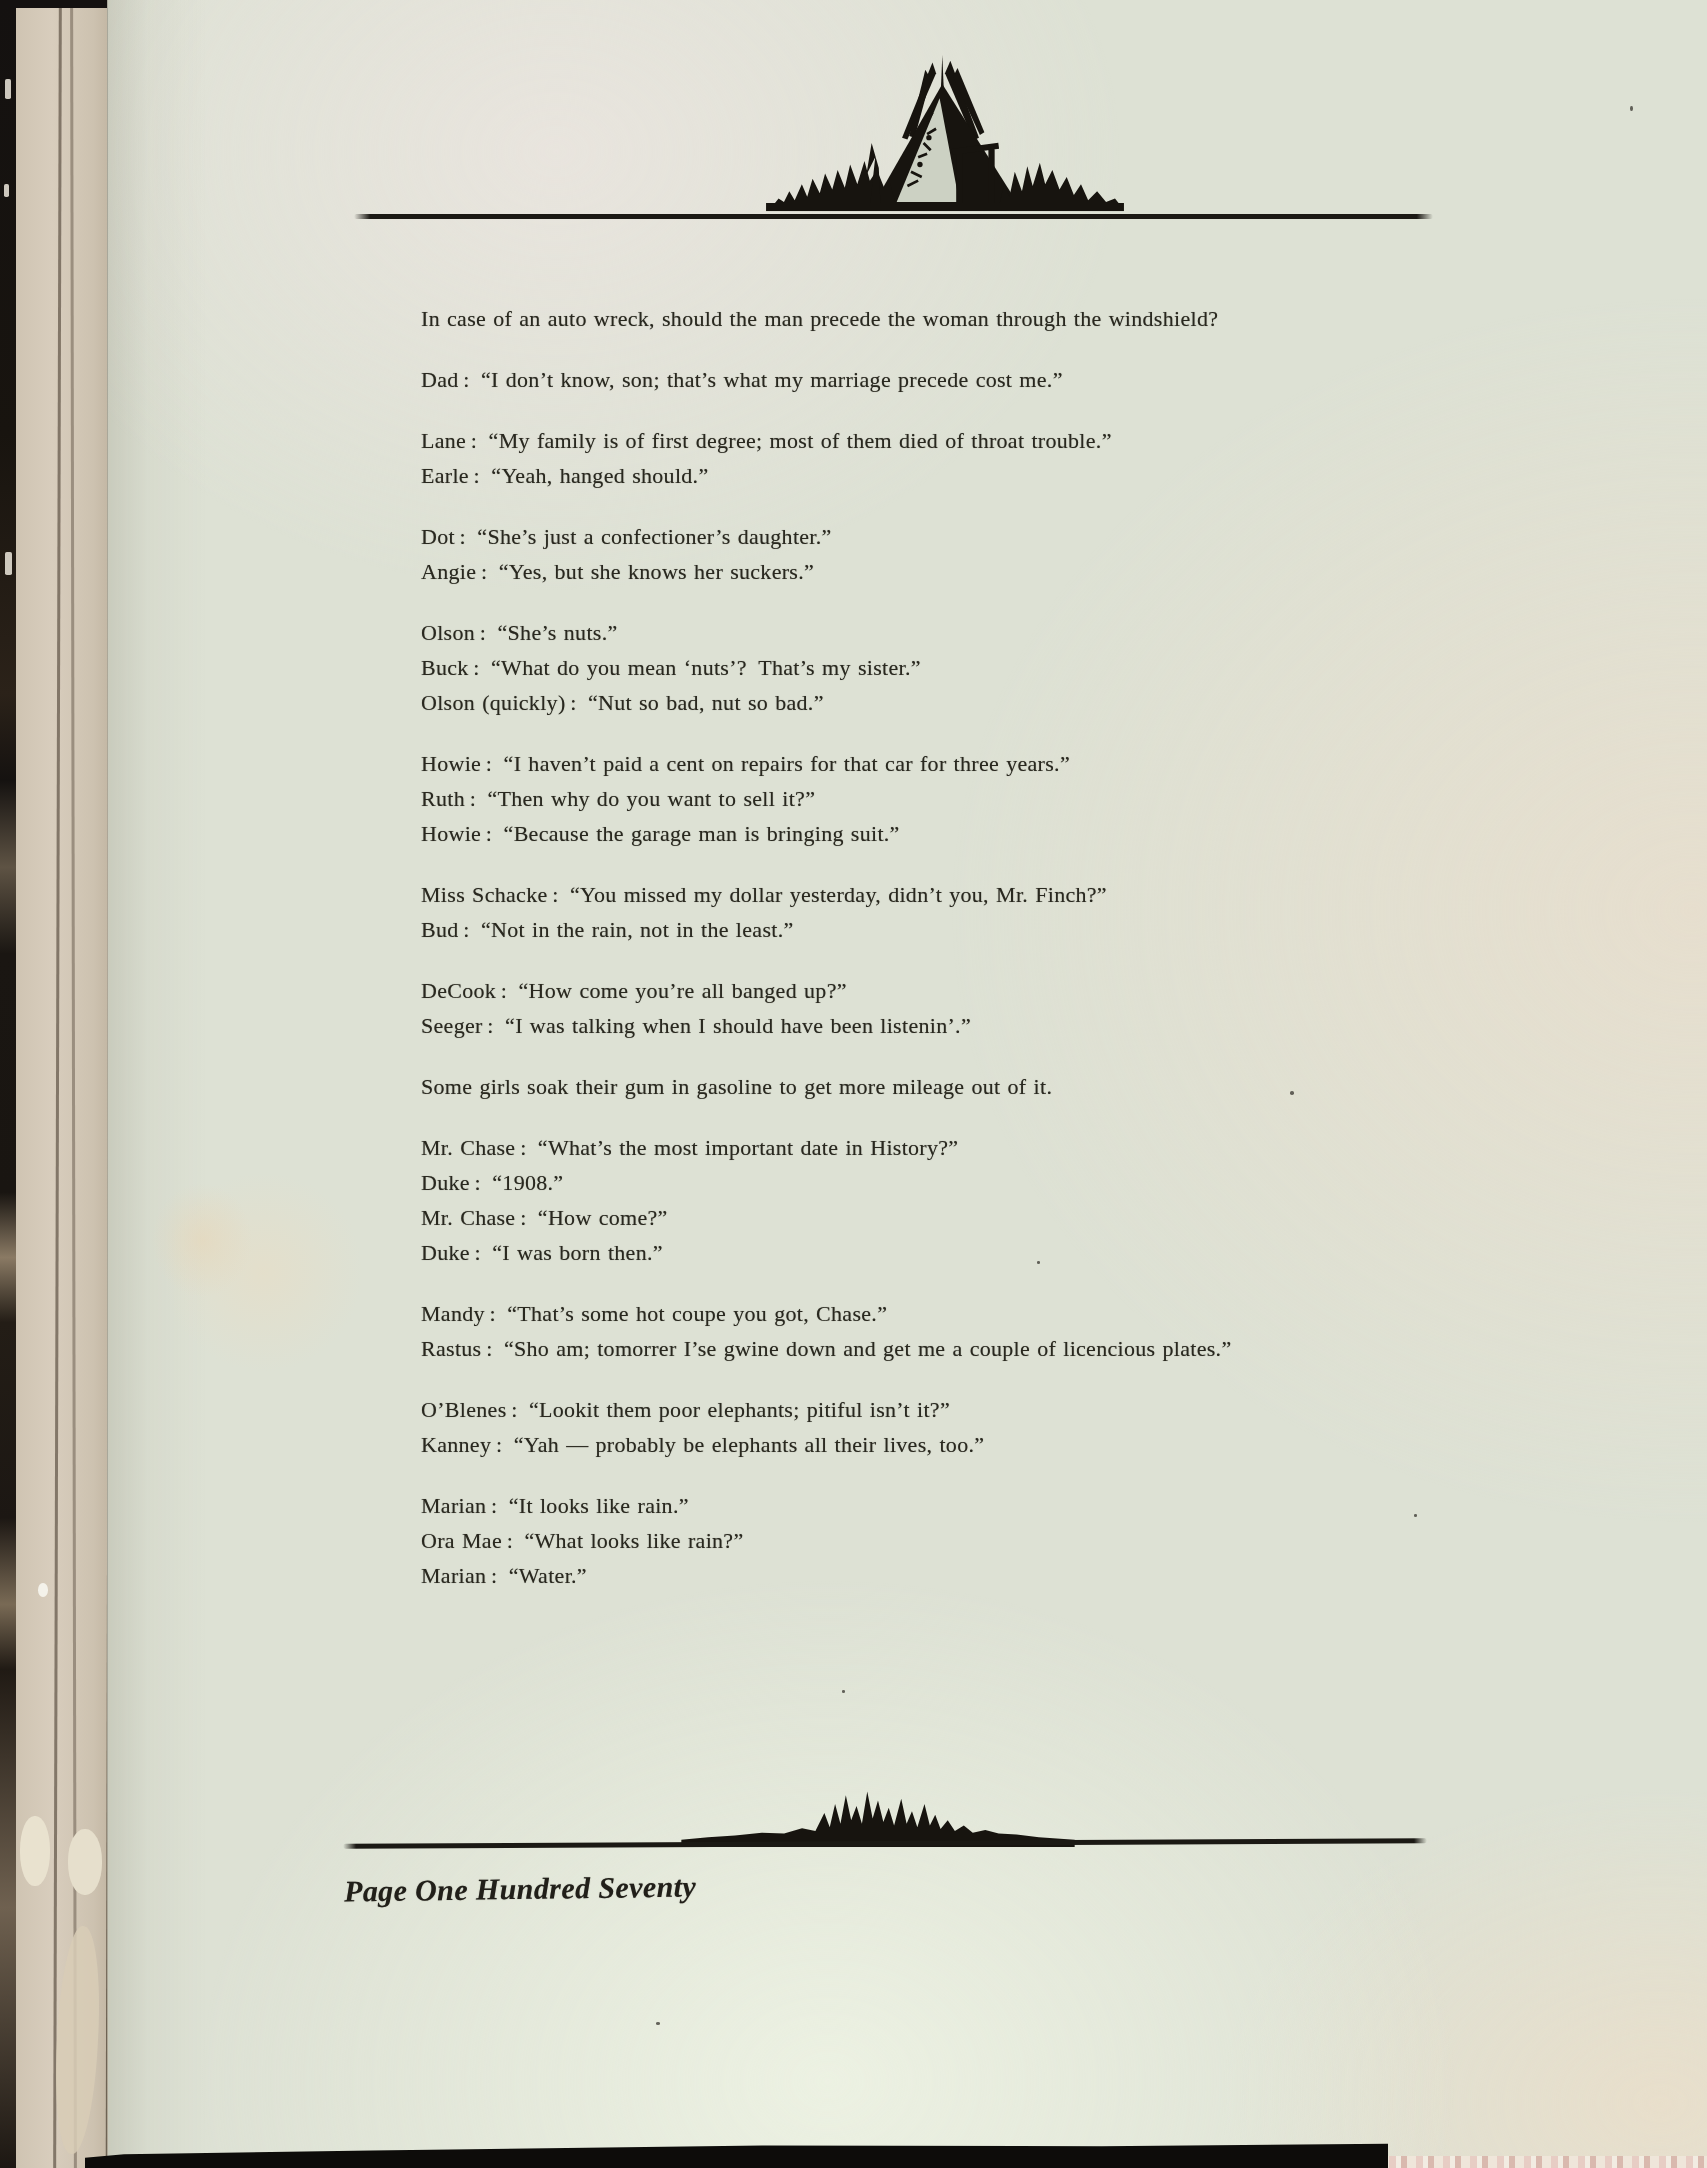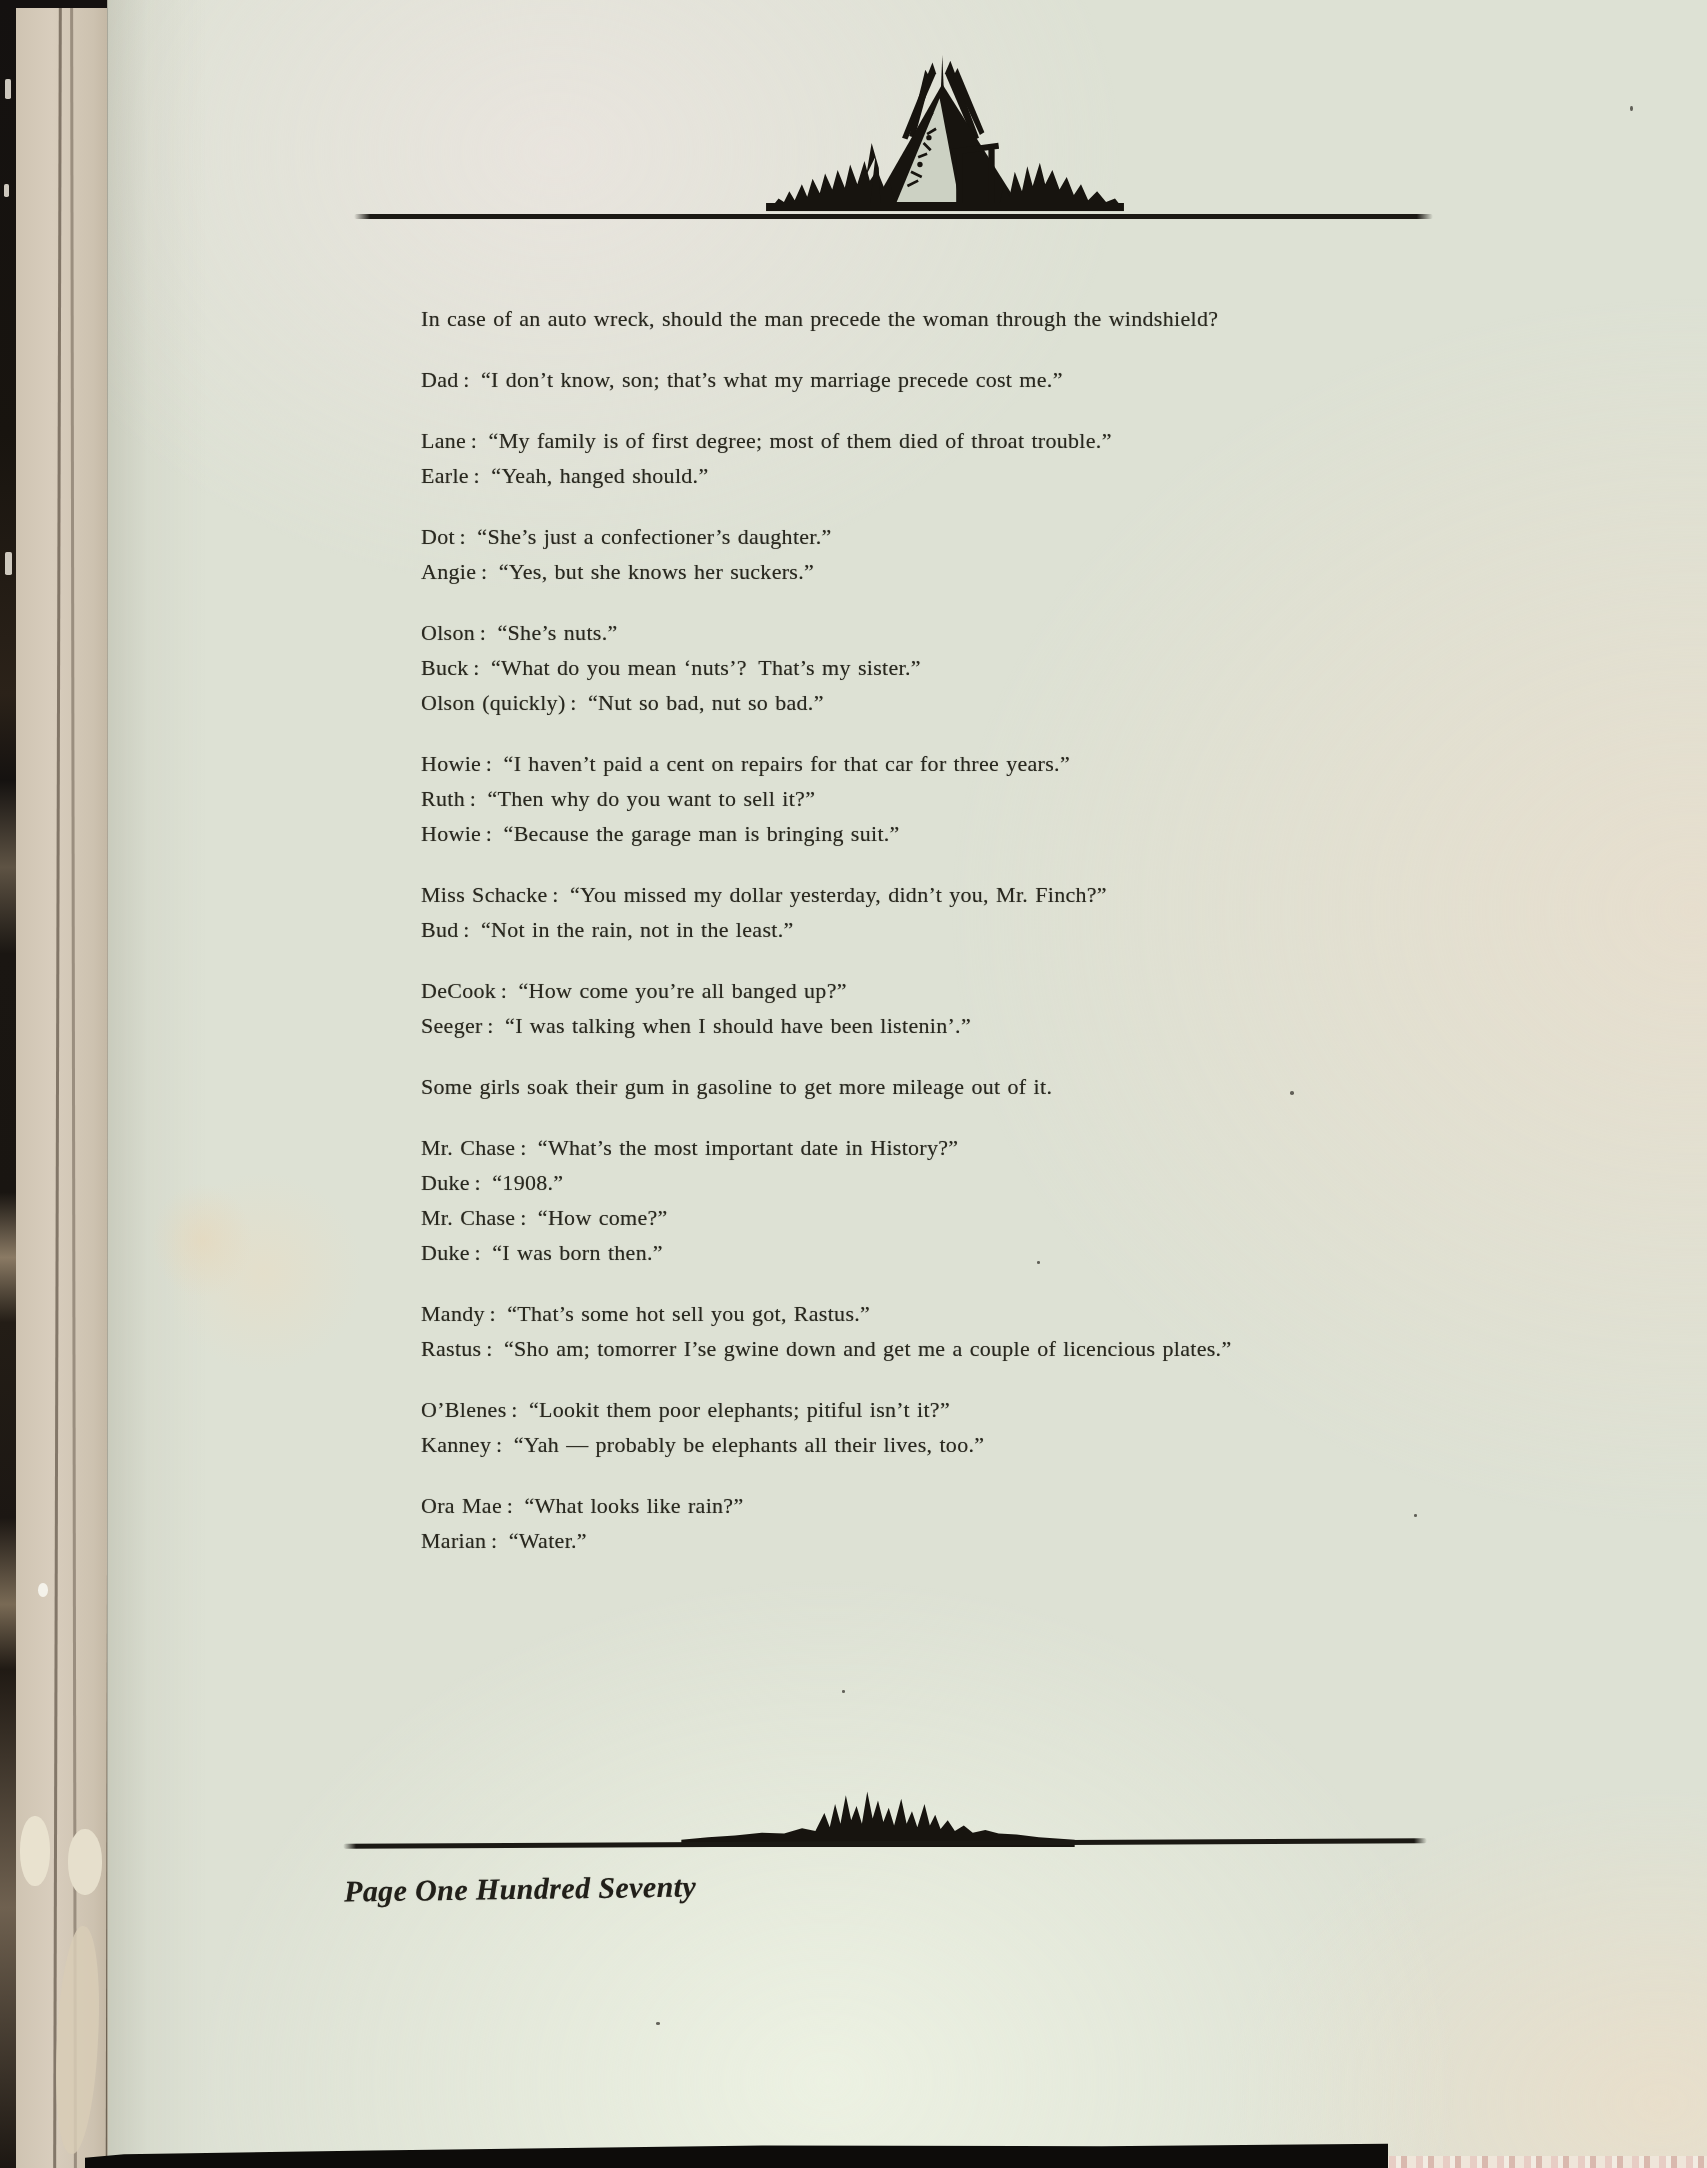--- a/index.html
+++ b/index.html
@@ -158,28 +158,29 @@
         <div class="joke">
           <div class="jline">Some girls soak their gum in gasoline to get more mileage out of it.</div>
         </div>
         <div class="joke">
           <div class="jline">Mr. Chase : “What’s the most important date in History?”</div>
           <div class="jline">Duke : “1908.”</div>
           <div class="jline">Mr. Chase : “How come?”</div>
           <div class="jline">Duke : “I was born then.”</div>
         </div>
         <div class="joke">
-          <div class="jline">Mandy : “That’s some hot sell you got, Rastus.”</div>
+          <div class="jline">Mandy : “That’s some hot coupe you got, Chase.”</div>
           <div class="jline">Rastus : “Sho am; tomorrer I’se gwine down and get me a couple of licen­cious plates.”</div>
         </div>
         <div class="joke">
           <div class="jline">O’Blenes : “Lookit them poor elephants; pitiful isn’t it?”</div>
           <div class="jline">Kanney : “Yah — probably be elephants all their lives, too.”</div>
         </div>
         <div class="joke">
+          <div class="jline">Marian : “It looks like rain.”</div>
           <div class="jline">Ora Mae : “What looks like rain?”</div>
           <div class="jline">Marian : “Water.”</div>
         </div>
       </div>
 
     <svg class="treeline" viewBox="0 0 440 66">
       <path fill="#17140f" d="M0,58 L30,55 60,53 90,50 115,51 135,45 150,48 160,28 166,44 172,18 178,40 184,8 190,36 196,20 202,40 208,4 214,34 220,14 226,38 232,22 238,42 246,12 252,40 258,26 264,44 272,18 278,42 284,30 290,46 298,36 306,48 316,42 326,50 340,47 355,51 375,52 400,55 440,58 L440,66 L0,66 Z"></path>
     </svg>
     <div class="rule rule-bottom"></div>
 

